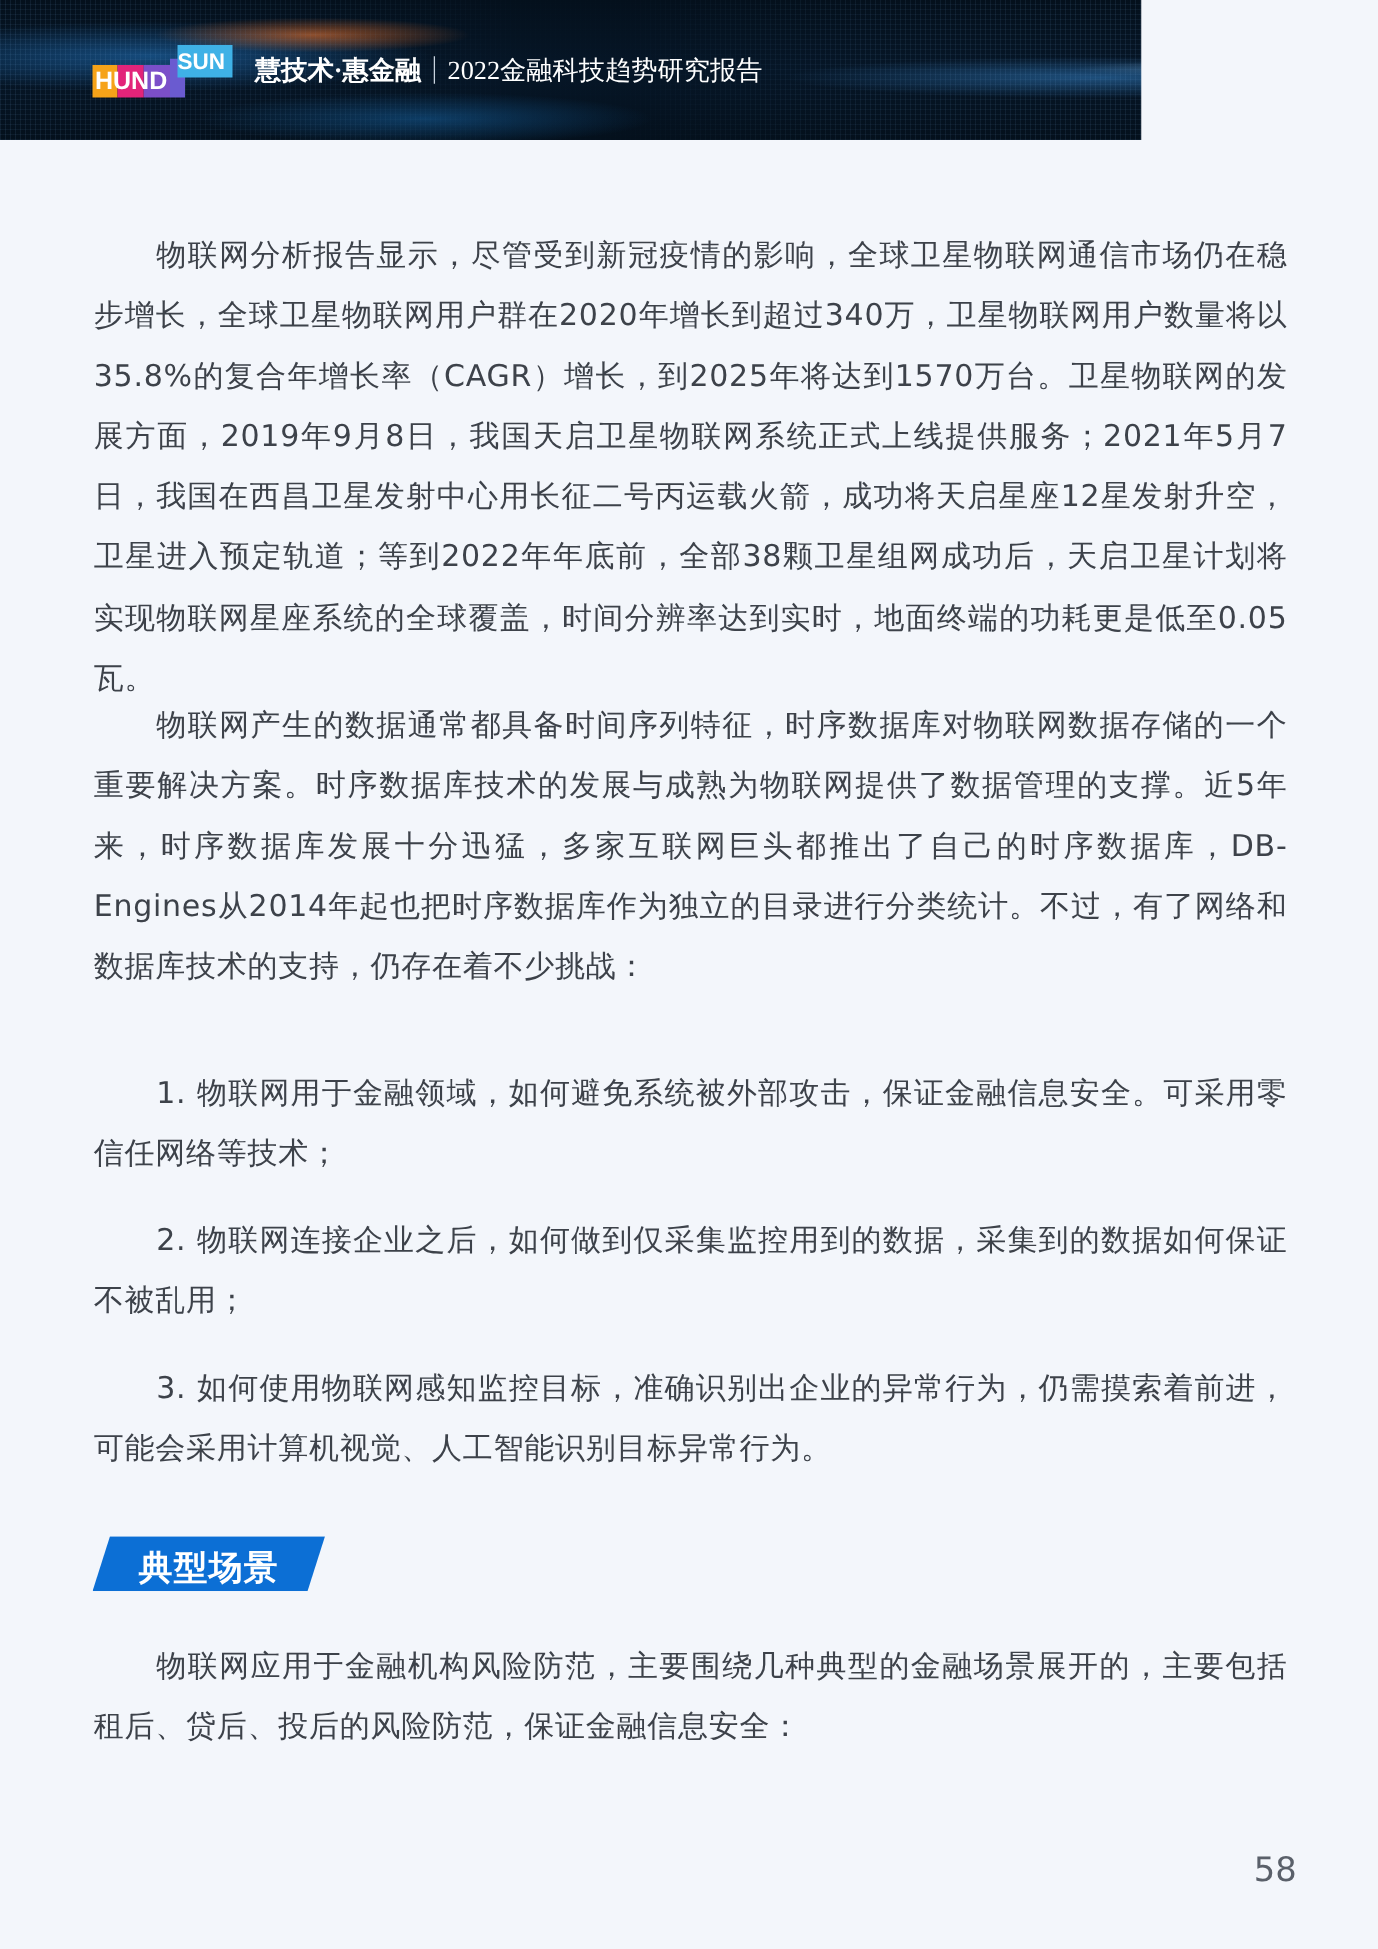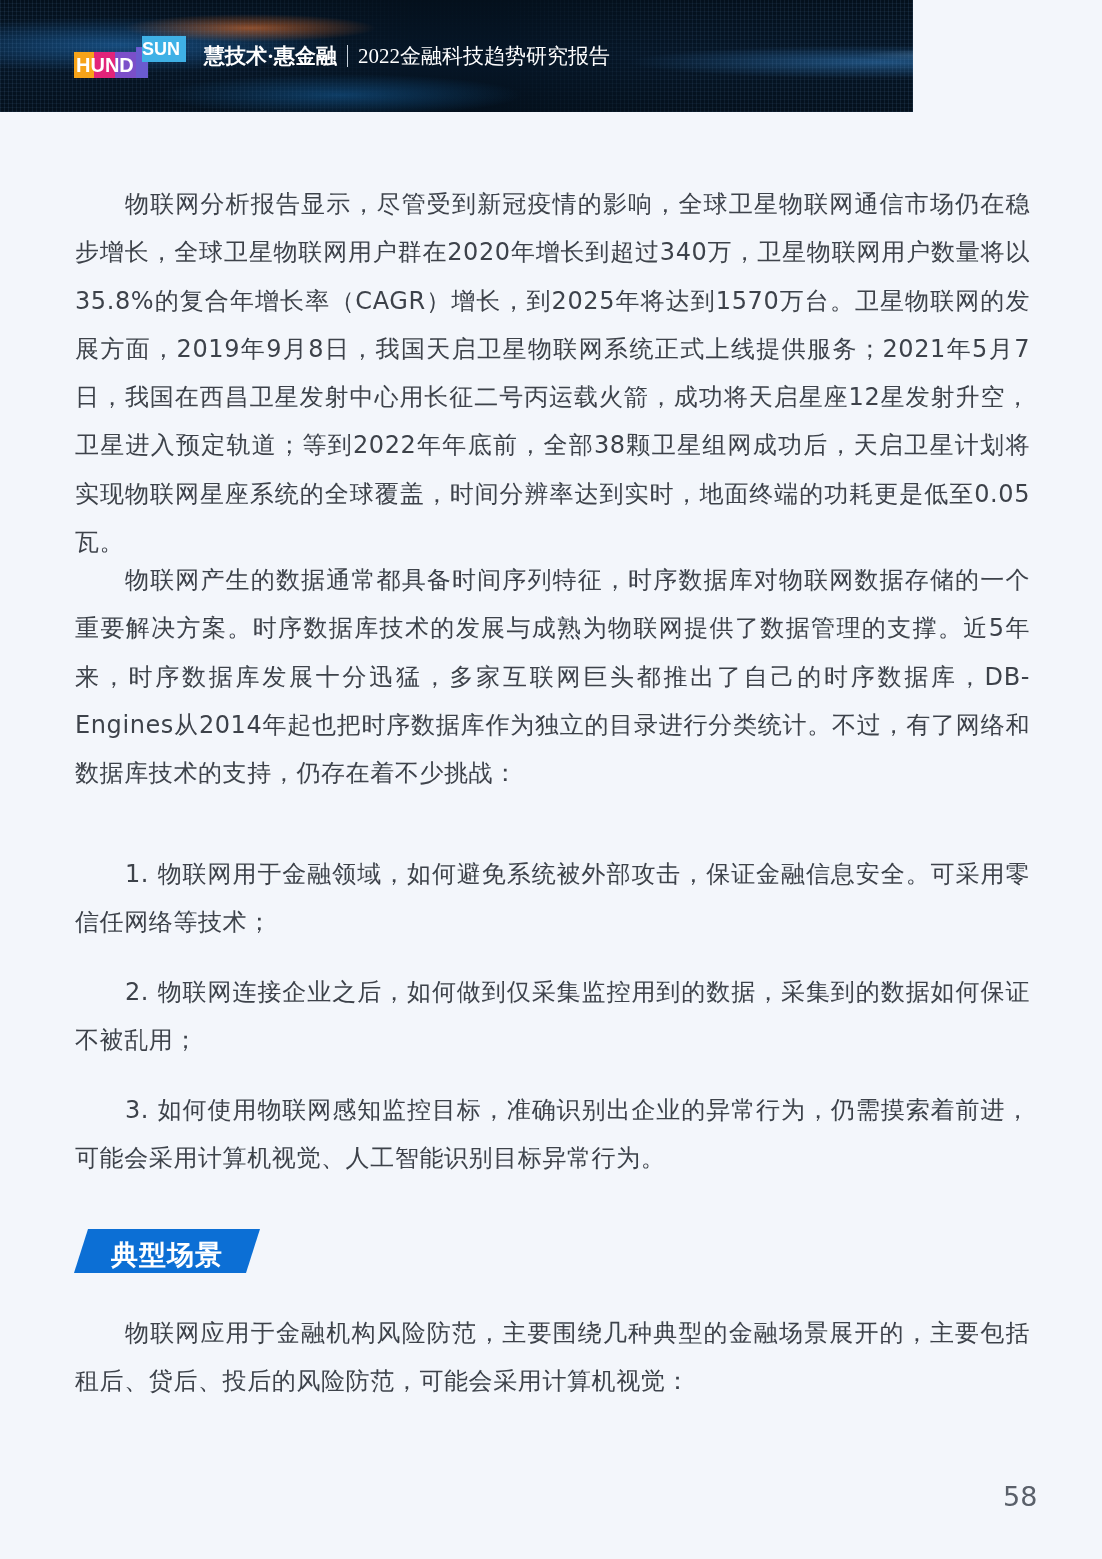--- a/index.html
+++ b/index.html
@@ -99,15 +99,15 @@
 <p class="para p2">物联网产生的数据通常都具备时间序列特征，时序数据库对物联网数据存储的一个重要解决方案。时序数据库技术的发展与成熟为物联网提供了数据管理的支撑。近5年来，时序数据库发展十分迅猛，多家互联网巨头都推出了自己的时序数据库，DB-Engines从2014年起也把时序数据库作为独立的目录进行分类统计。不过，有了网络和数据库技术的支持，仍存在着不少挑战：</p>
 <p class="para i1">1. 物联网用于金融领域，如何避免系统被外部攻击，保证金融信息安全。可采用零信任网络等技术；</p>
 <p class="para i2">2. 物联网连接企业之后，如何做到仅采集监控用到的数据，采集到的数据如何保证不被乱用；</p>
 <p class="para i3">3. 如何使用物联网感知监控目标，准确识别出企业的异常行为，仍需摸索着前进，可能会采用计算机视觉、人工智能识别目标异常行为。</p>
 
 <div class="section-heading">
   <div class="bg"></div>
   <div class="label">典型场景</div>
 </div>
 
-<p class="para p3">物联网应用于金融机构风险防范，主要围绕几种典型的金融场景展开的，主要包括租后、贷后、投后的风险防范，可能会采用计算机视觉：</p>
+<p class="para p3">物联网应用于金融机构风险防范，主要围绕几种典型的金融场景展开的，主要包括租后、贷后、投后的风险防范，保证金融信息安全：</p>
 
 <div class="page-number">58</div>
 
 </body></html>

